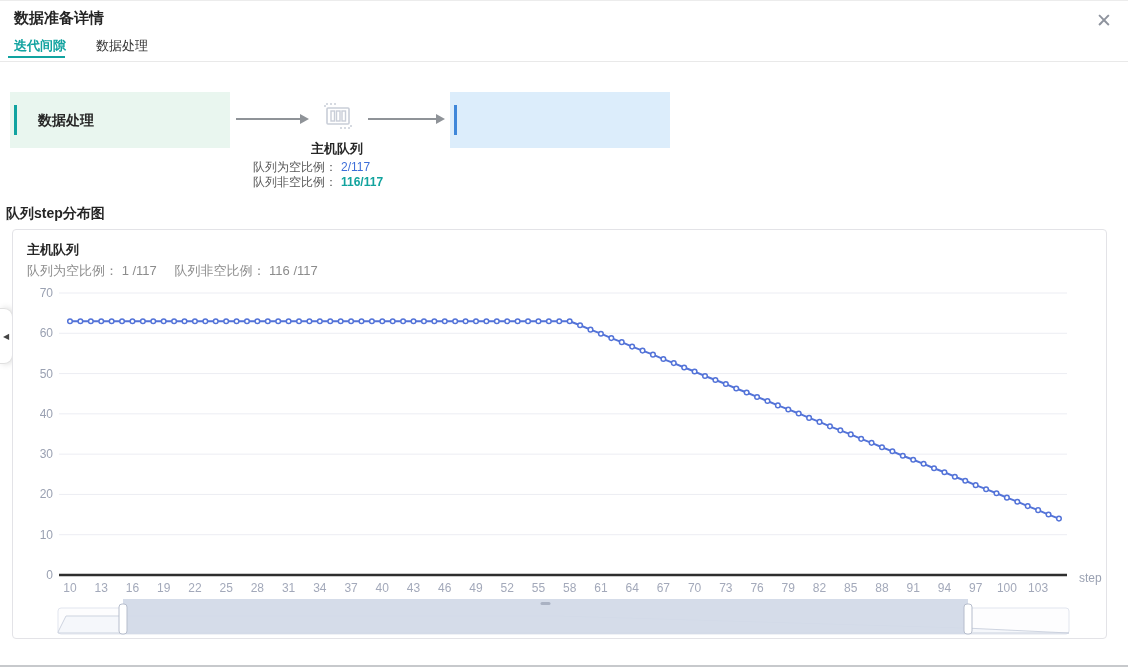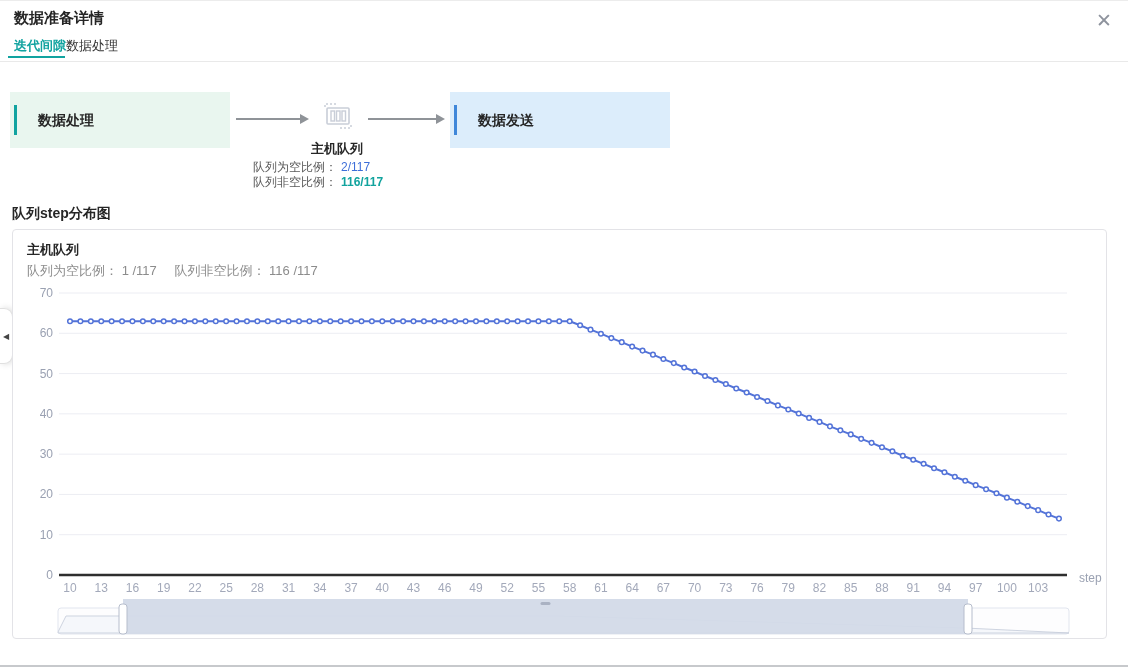--- a/index.html
+++ b/index.html
@@ -1,20 +1,20 @@
 <!DOCTYPE html>
 <html><head>
 <meta charset="utf-8">
 <style>
   * { margin:0; padding:0; box-sizing:border-box; }
   body { background:#fff; font-family:"Liberation Sans","DejaVu Sans",sans-serif; }
   .page { position:relative; width:1128px; height:670px; background:#fff; overflow:hidden; border-top:1px solid #ececec; }
   .page-title { position:absolute; left:14px; top:8px; font-size:15px; font-weight:bold; color:#262626; }
   .close-btn { position:absolute; right:16px; top:10px; font-size:19px; color:#8e939d; cursor:pointer; line-height:1; }
-  .tabs { position:absolute; left:14px; top:36px; display:flex; font-size:13px; }
+  .tabs { position:absolute; left:14px; top:36px; display:flex; gap:30px; font-size:13px; }
   .tab { cursor:pointer; color:#333; padding-bottom:8px; }
   .tab.active { color:#11a3a0; font-weight:bold; }
   .tab-underline { position:absolute; left:8px; top:55px; width:57px; height:2px; background:#11a3a0; }
   .tabs-divider { position:absolute; left:0; top:60px; width:100%; height:1px; background:#e9e9e9; }
 
   .flow-box { position:absolute; top:91px; height:56px; width:220px; }
   .flow-box .accent { position:absolute; left:4px; top:13px; width:3px; height:30px; }
   .flow-box .blabel { position:absolute; left:28px; top:0; line-height:56px; font-size:14px; font-weight:600; color:#262626; }
   .box-process { left:10px; background:#e9f6ef; }
   .box-process .accent { background:#11a3a0; }
@@ -32,21 +32,21 @@
   .qlabel { flex:0 0 100px; text-align:right; color:#595959; }
   .qval { margin-left:4px; }
   .qval-blue { color:#3d6ed8; }
   .qval-teal { color:#12a39e;font-weight:bold; }
 
   .collapse-tab { position:absolute; left:0; top:307px; width:13px; height:56px; background:#fff;
       border:1px solid #e0e0e0; border-left:none; border-radius:0 9px 9px 0;
       box-shadow:2px 0 6px rgba(0,0,0,.15); display:flex; align-items:center; justify-content:center;
       font-size:8px; color:#444; cursor:pointer; }
 
-  .section-title { position:absolute; left:12px; top:204px; font-size:14px; font-weight:bold; color:#262626; }
+  .section-title { position:absolute; left:6px; top:204px; font-size:14px; font-weight:bold; color:#262626; }
 
   .chart-card { position:absolute; left:12px; top:228px; width:1095px; height:410px;
       border:1px solid #e3e3e7; border-radius:4px; background:#fff; }
   .card-title { position:absolute; left:14px; top:11px; font-size:13px; font-weight:bold; color:#262626; }
   .card-subtitle { position:absolute; left:14px; top:32px; font-size:13px; color:#8c8c8c; }
   .card-subtitle .pair { margin-right:14px; }
   #chart-svg { position:absolute; left:0; top:0; }
 
   .bottom-line { position:absolute; left:0; top:664px; width:100%; height:2px; background:#c7c9cc; }
 </style>
@@ -91,21 +91,20 @@
     <div class="qrow">
       <span class="qlabel">队列非空比例：</span>
       <span class="qval qval-teal">116/117</span>
     </div>
   </div>
 
   <div class="flow-arrow" style="left:368px; width:68px;"></div>
 
   <div class="flow-box box-send">
     <div class="accent"></div>
-    <div class="blabel">数据发送</div>
   </div>
 
   <div class="collapse-tab">
     <span>◀</span>
   </div>
 
   <div class="section-title">队列step分布图</div>
 
   <div class="chart-card">
     <div class="card-title">主机队列</div>

